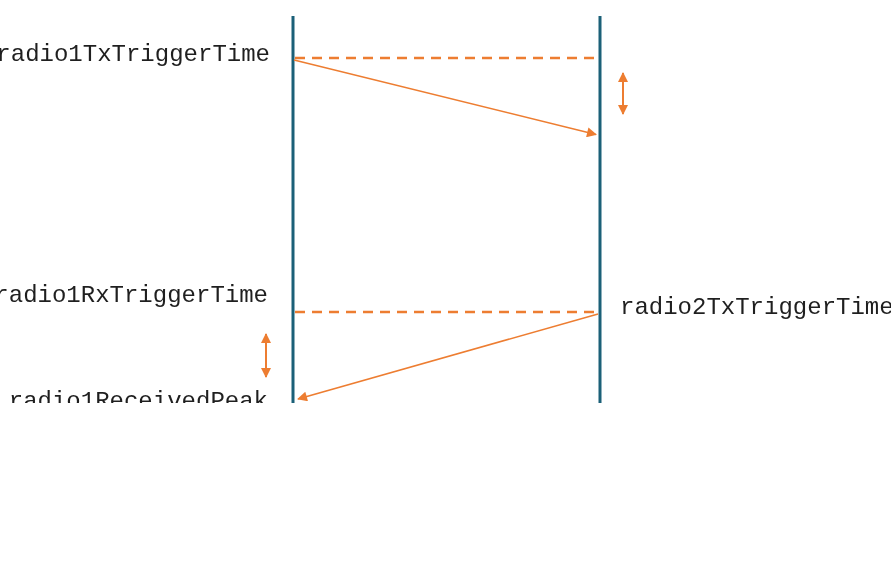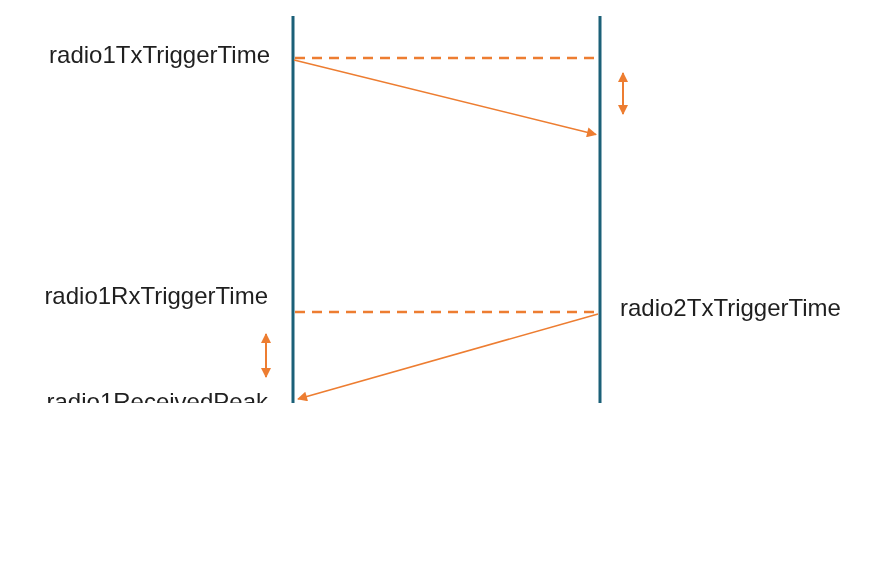--- a/index.html
+++ b/index.html
@@ -5,21 +5,21 @@
   html, body {
     margin: 0;
     padding: 0;
     background: #ffffff;
   }
   .figure {
     position: relative;
     width: 891px;
     height: 403px;
     background: var(--background, #ffffff);
-    font-family: Liberation Sans, sans-serif;
+    font-family: Liberation Mono, monospace;
     overflow: hidden;
   }
   .figure svg {
     position: absolute;
     left: 0;
     top: 0;
   }
   .lifeline {
     stroke: var(--lifeline, #1b6078);
     stroke-width: 3;

